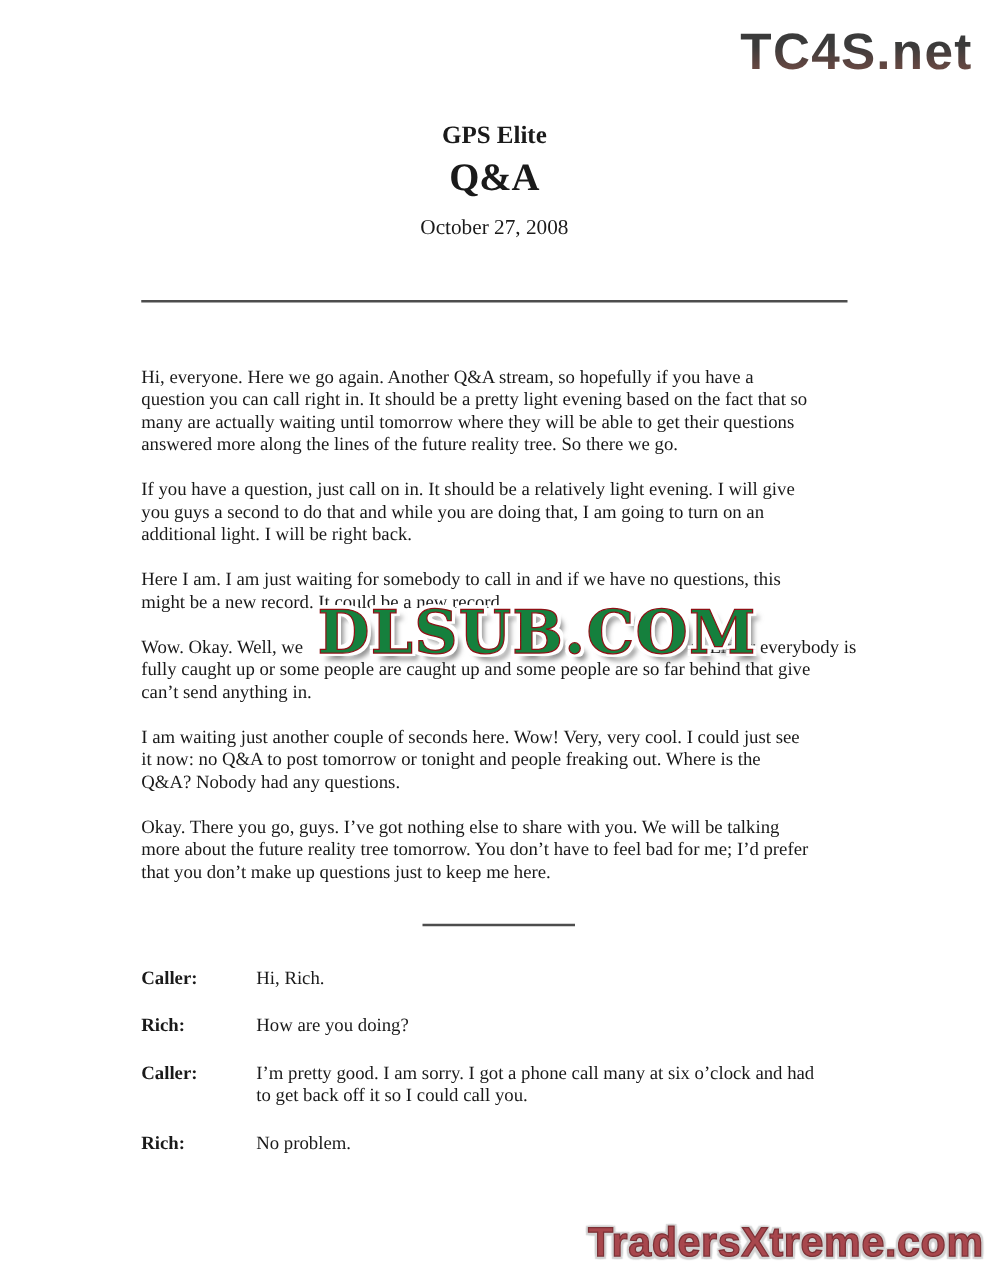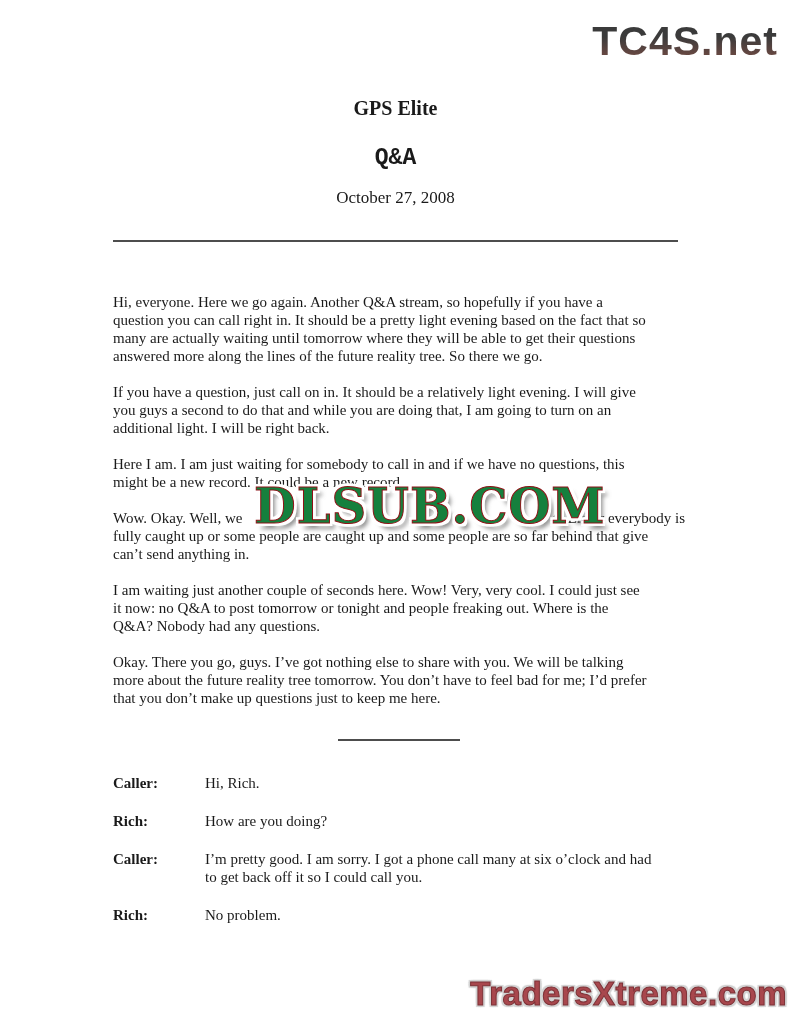--- a/index.html
+++ b/index.html
@@ -30,21 +30,21 @@
 
   
   .title-block {
     position: absolute;
     top: 90px;
     left: 113px;
     width: 565px;
     text-align: center;
   }
   .doc-title   { font-weight: bold; font-size: 20px; line-height: 36px; }
-  .doc-subtitle{ font-weight: bold; font-size: 23px; line-height: 28px; margin-top: 18px; font-family: Liberation Mono, monospace; }
+  .doc-subtitle{ font-weight: bold; font-size: 31px; line-height: 28px; margin-top: 2px; }
   .doc-date    { font-size: 17px;  line-height: 20px; margin-top: 16px; }
 
   .top-rule {
     position: absolute;
     top: 240px;
     left: 113px;
     width: 565px;
     border: 0;
     border-top: 2px solid #4d4d4d;
     margin: 0;

